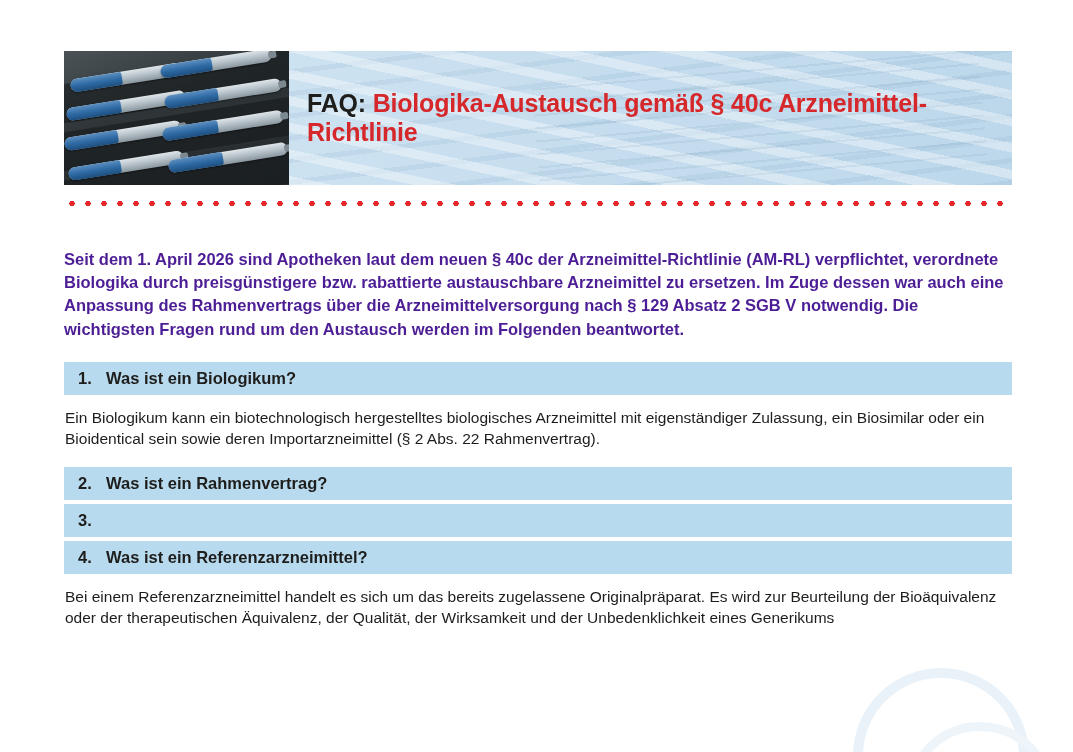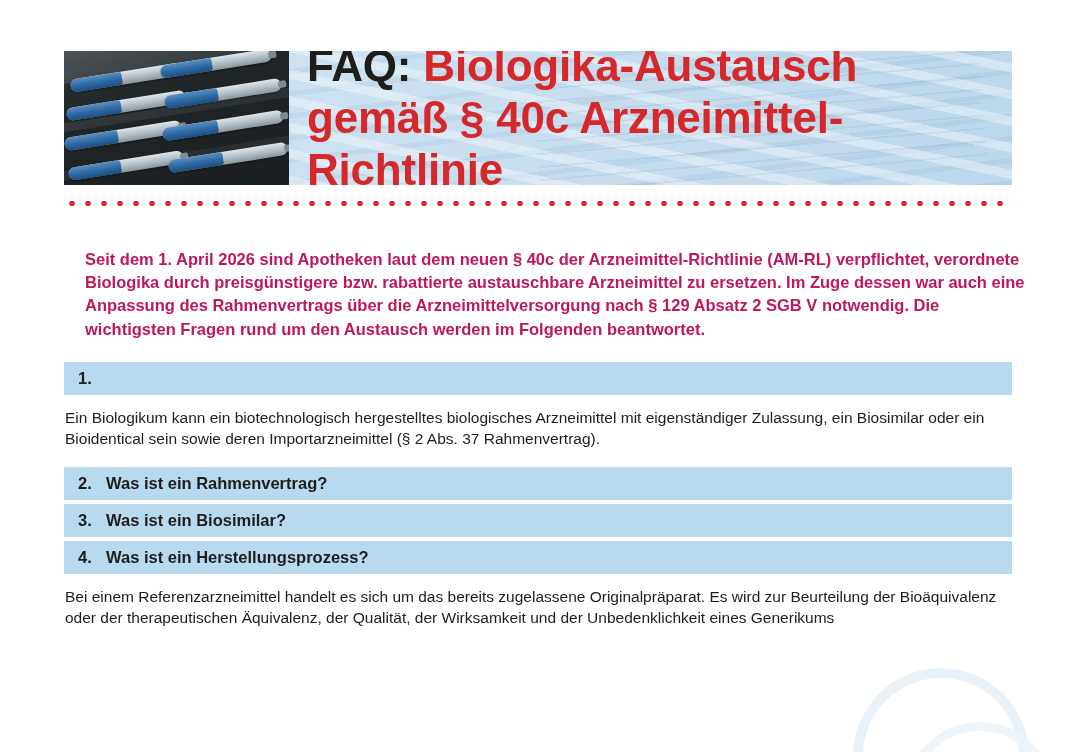--- a/index.html
+++ b/index.html
@@ -97,21 +97,21 @@
     height: 84%;
     background:
       repeating-linear-gradient(0deg, rgba(90,130,165,.20) 0 2px, rgba(90,130,165,0) 2px 13px);
     transform: rotate(-5deg);
     opacity: .55;
   }
   .header-title {
     position: relative;
     z-index: 2;
     padding: 0 18px 0 18px;
-    font-size: 44px;
+    font-size: 25px;
     font-weight: 700;
     line-height: 1.18;
     color: #1d1d1b;
     letter-spacing: -0.2px;
   }
   .header-title .hl { color: #d6282b; }
 
   
   .dotted-rule {
     position: absolute;
@@ -127,22 +127,21 @@
 
   
   .intro {
     position: absolute;
     left: 64px;
     top: 231px;
     width: 948px;
     font-size: 16.5px;
     font-weight: 700;
     line-height: 1.42;
-    color: #be185d;
-    margin-left: 21px;
+    color: #4c1d95;
   }
 
   
   .faq-list {
     position: absolute;
     left: 64px;
     top: 362px;
     width: 948px;
   }
   .faq-item { margin-bottom: 4px; }
@@ -246,40 +245,40 @@
 
   <div class="dotted-rule"></div>
 
   <p class="intro">Seit dem 1. April 2026 sind Apotheken laut dem neuen § 40c der Arzneimittel-Richtlinie (AM-RL) verpflichtet, verordnete Biologika durch preisgünstigere bzw. rabattierte austauschbare Arzneimittel zu ersetzen. Im Zuge dessen war auch eine Anpassung des Rahmenvertrags über die Arzneimittelversorgung nach § 129 Absatz 2 SGB V notwendig. Die wichtigsten Fragen rund um den Austausch werden im Folgenden beantwortet.</p>
 
   <div class="faq-list">
 
     <div class="faq-item">
       <div class="faq-q">
         <span class="faq-num">1.</span>
-      </div>
-      <div class="faq-a">Ein Biologikum kann ein biotechnologisch hergestelltes biologisches Arzneimittel mit eigenständiger Zulassung, ein Biosimilar oder ein Bioidentical sein sowie deren Importarzneimittel (§ 2 Abs. 37 Rahmenvertrag).</div>
+        <span>Was ist ein Biologikum?</span>
+      </div>
+      <div class="faq-a">Ein Biologikum kann ein biotechnologisch hergestelltes biologisches Arzneimittel mit eigenständiger Zulassung, ein Biosimilar oder ein Bioidentical sein sowie deren Importarzneimittel (§ 2 Abs. 22 Rahmenvertrag).</div>
     </div>
 
     <div class="faq-item">
       <div class="faq-q">
         <span class="faq-num">2.</span>
         <span>Was ist ein Rahmenvertrag?</span>
       </div>
     </div>
 
     <div class="faq-item">
       <div class="faq-q">
         <span class="faq-num">3.</span>
-        <span>Was ist ein Biosimilar?</span>
       </div>
     </div>
 
     <div class="faq-item">
       <div class="faq-q">
         <span class="faq-num">4.</span>
-        <span>Was ist ein Herstellungsprozess?</span>
+        <span>Was ist ein Referenzarzneimittel?</span>
       </div>
       <div class="faq-a">Bei einem Referenzarzneimittel handelt es sich um das bereits zugelassene Originalpräparat. Es wird zur Beurteilung der Bioäquivalenz oder der therapeutischen Äquivalenz, der Qualität, der Wirksamkeit und der Unbedenklichkeit eines Generikums</div>
     </div>
 
   </div>
 </div>
 
 </body></html>

